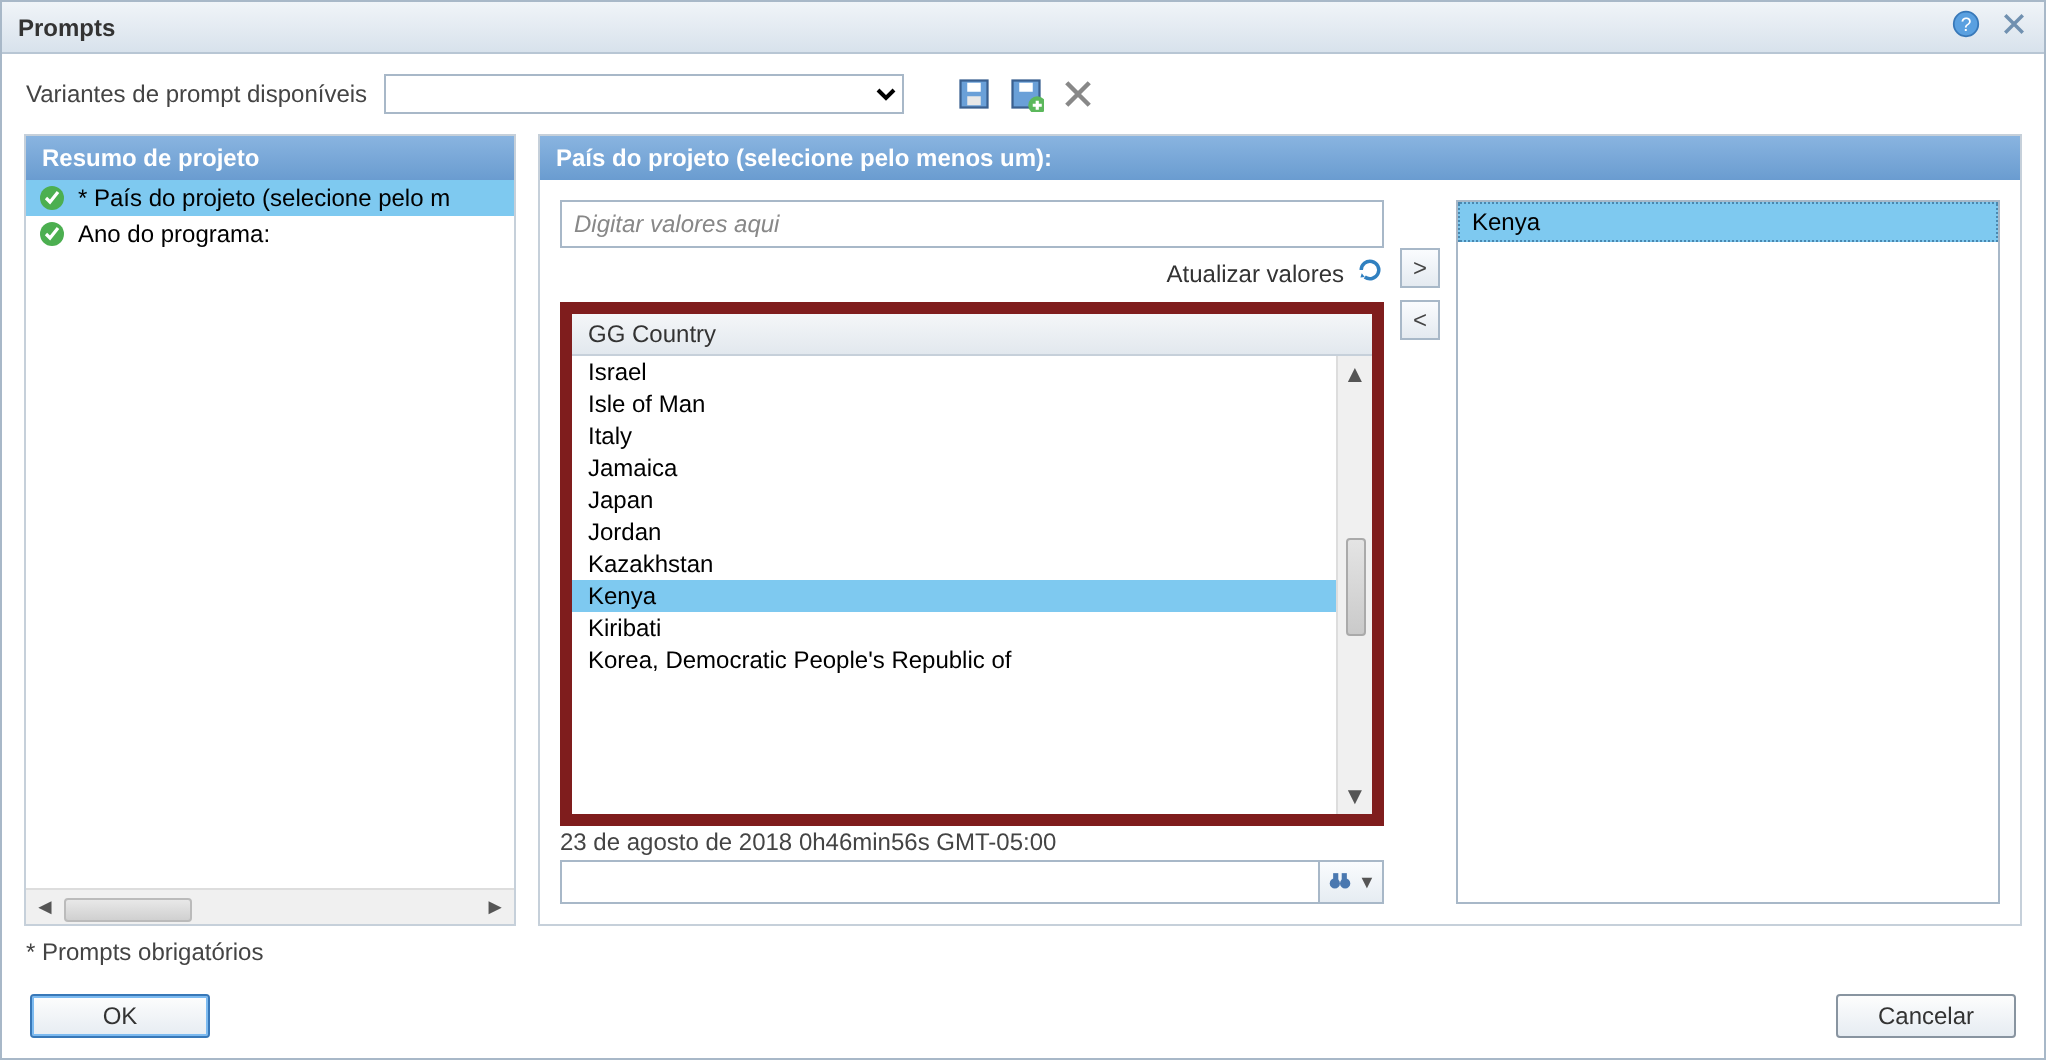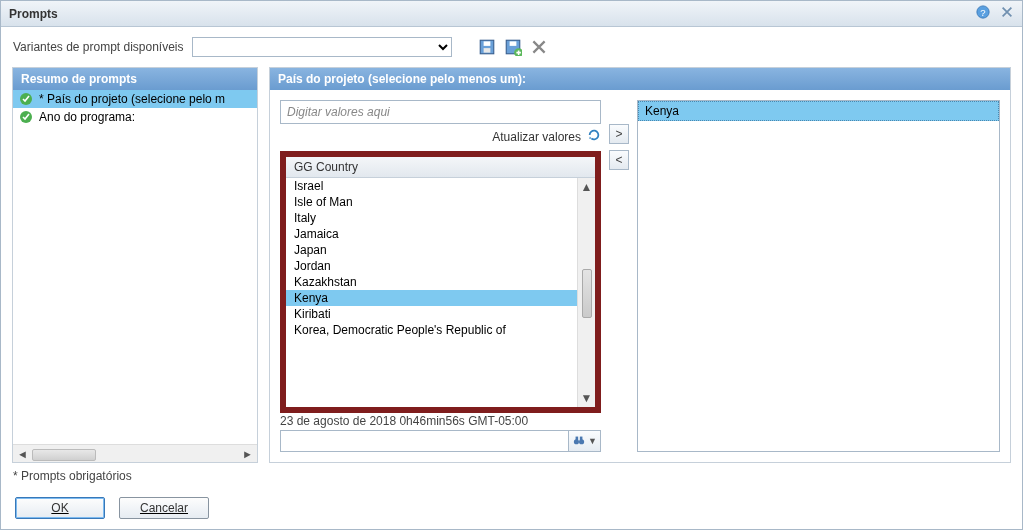--- a/index.html
+++ b/index.html
@@ -125,21 +125,21 @@
   }
   .right-body {
     display: flex;
     padding: 10px;
     gap: 8px;
     flex: 1;
     min-height: 0;
   }
 
   .middle-col {
-    width: 321px;
+    width: 412px;
     display: flex;
     flex-direction: column;
   }
   .type-input {
     width: 100%;
     height: 24px;
     border: 1px solid #a8b8c8;
     padding: 2px 6px;
     font-size: 12px;
     color: #333;
@@ -241,24 +241,23 @@
     border: 1px dotted #4a88b0;
   }
 
   .footnote {
     padding: 6px 12px 8px 12px;
     color: #444;
   }
 
   .button-row {
     display: flex;
-    justify-content: flex-start;
+    justify-content: space-between;
     gap: 14px;
     padding: 6px 14px 10px 14px;
-    text-decoration: underline;
   }
   .dlg-btn {
     width: 90px; height: 22px;
     border: 1px solid #8894a0;
     background: linear-gradient(#fdfdfd,#e6ecf2);
     font-size: 12px;
     color: #333;
     border-radius: 2px;
   }
   .dlg-btn.primary {
@@ -310,21 +309,21 @@
     <span class="tool-icon">
       <svg viewBox="0 0 16 16">
           <path d="M3 3 L13 13 M13 3 L3 13" stroke="#888" stroke-width="2"></path>
         </svg>
     </span>
   </div>
 
   <div class="content-row">
 
     <div class="left-panel">
-      <div class="panel-header">Resumo de prompts</div>
+      <div class="panel-header">Resumo de projeto</div>
       <div class="prompt-list">
         <div class="prompt-row selected">
           <span class="check-icon">
             <svg viewBox="0 0 14 14">
                 <circle cx="7" cy="7" r="6" fill="#4caf50"></circle>
                 <path d="M4 7 l2 2 l4-5" stroke="#fff" stroke-width="1.6" fill="none"></path>
               </svg>
           </span>
           <span>* País do projeto (selecione pelo m</span>
         </div>

